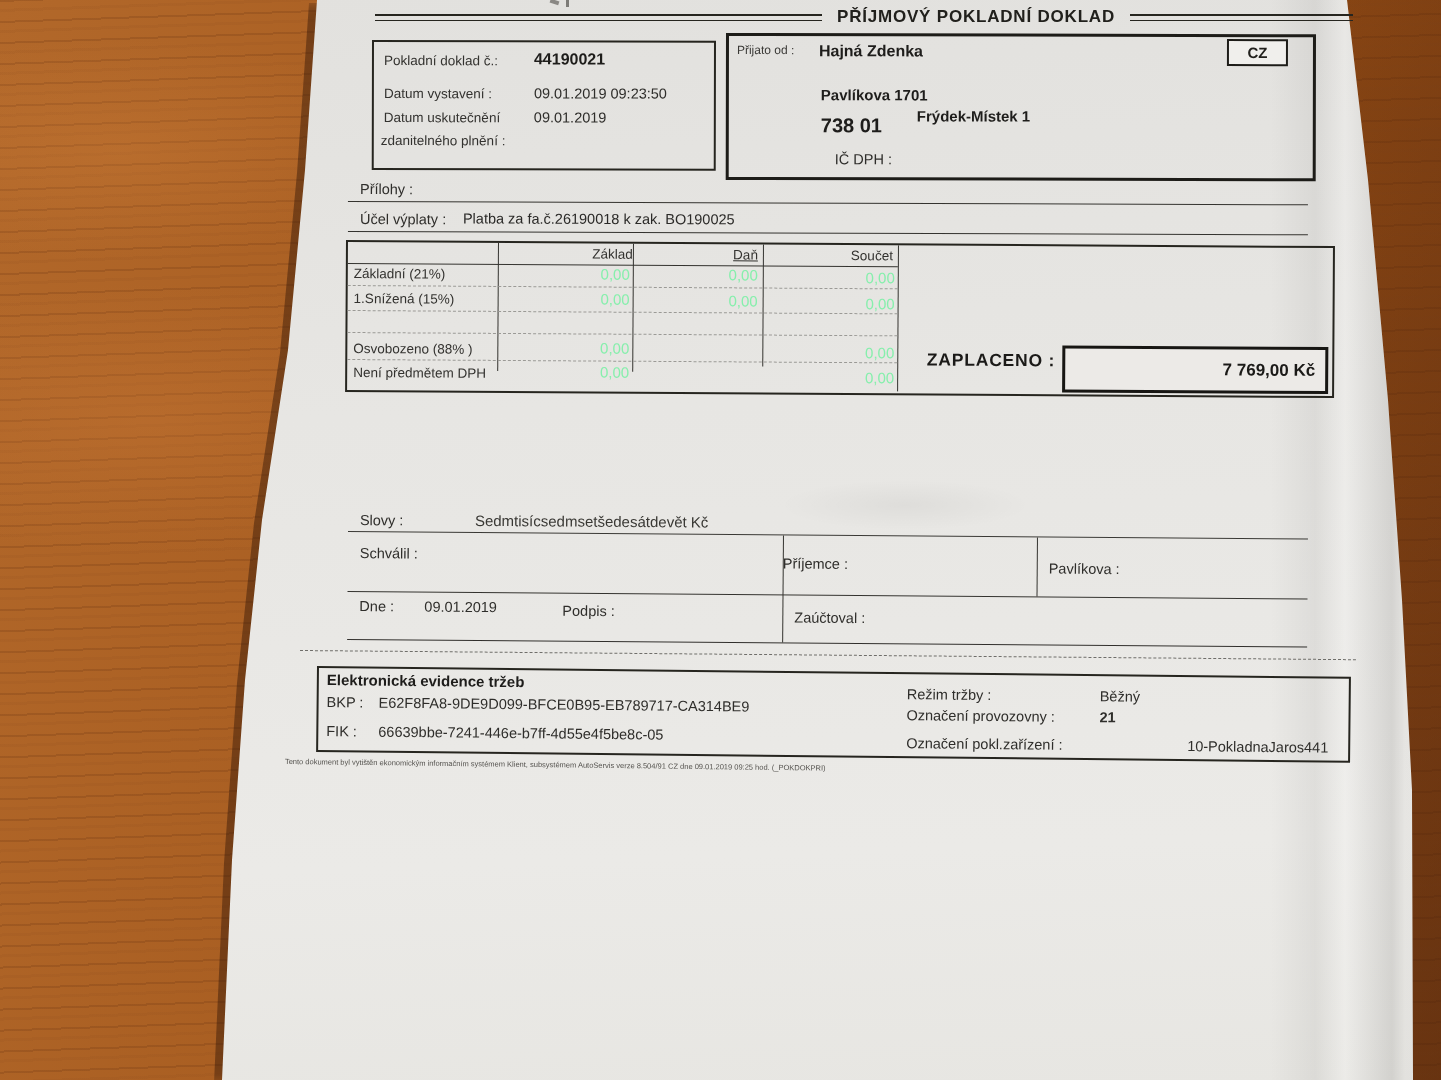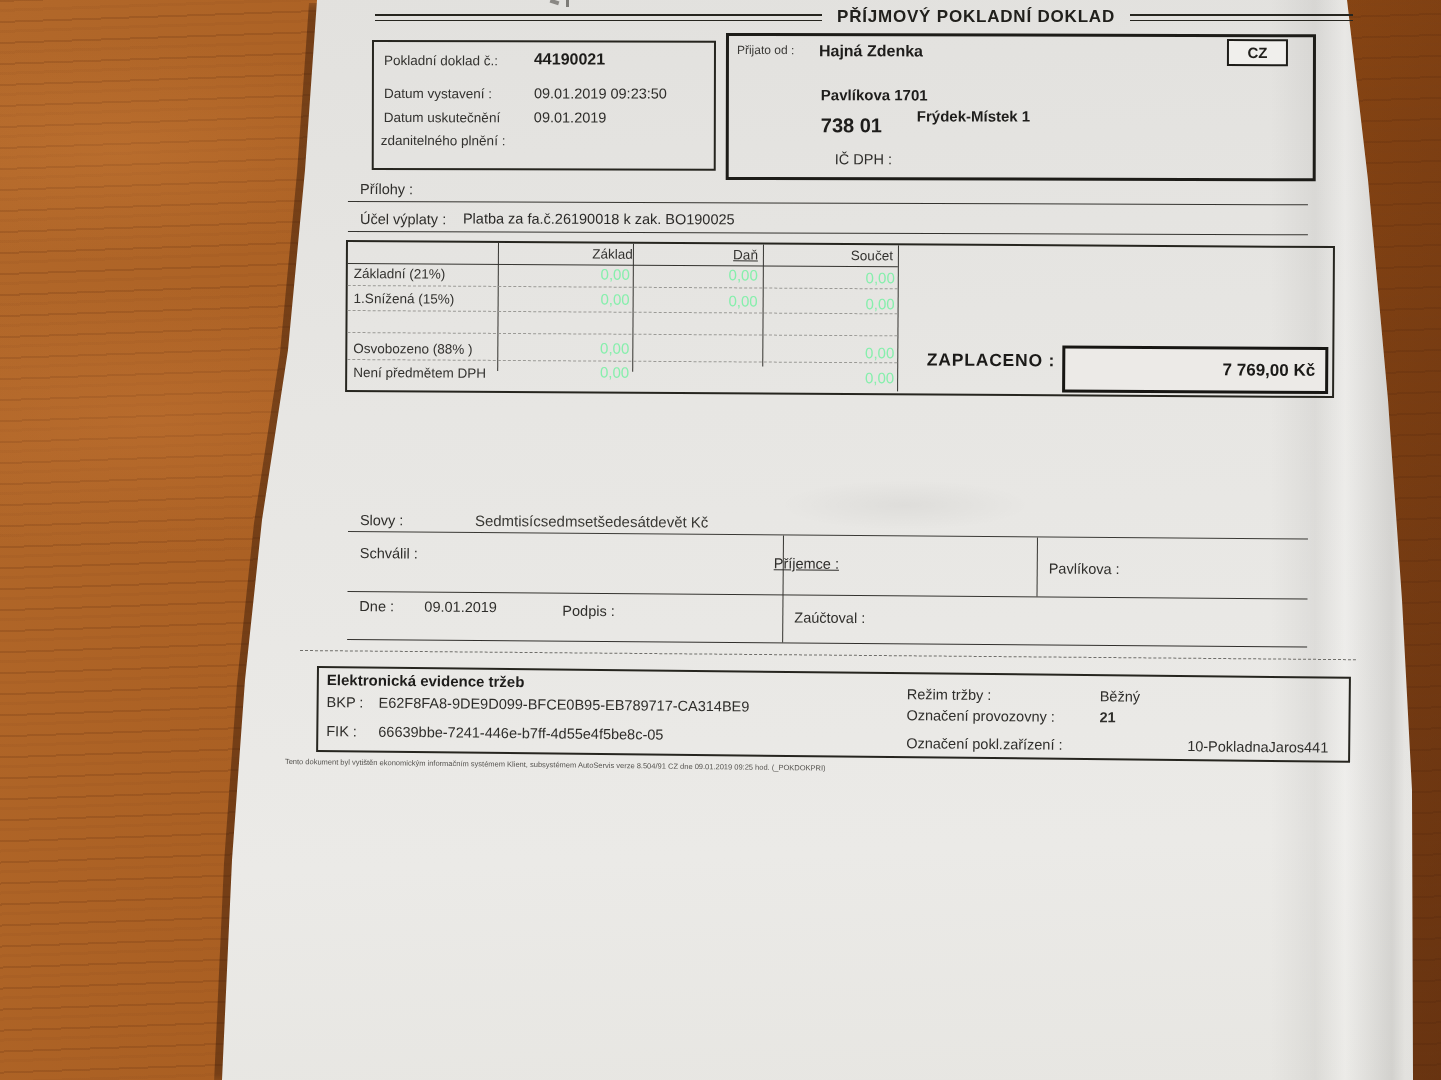--- a/index.html
+++ b/index.html
@@ -125,21 +125,21 @@
     <div class="abs" style="left:348px;top:508px;width:960px;height:24px;transform:rotate(.4deg);transform-origin:0 0;">
       <div class="abs lbl2" style="left:12px;top:4px;">Slovy :</div>
       <div class="abs" style="left:127px;top:3px;font-size:15px;white-space:nowrap;color:#393834;">Sedmtisícsedmsetšedesátdevět Kč</div>
     </div>
 
     <div class="abs" style="left:348px;top:531px;width:960px;height:107px;border-top:1.5px solid #3a3935;border-bottom:1.5px solid #312f2c;transform:rotate(.45deg);transform-origin:0 0;">
       <div class="abs hline" style="left:0;top:59px;width:960px;"></div>
       <div class="abs vline" style="left:435px;top:0;height:107px;"></div>
       <div class="abs vline" style="left:689px;top:0;height:59px;"></div>
       <div class="abs lbl2" style="left:12px;top:13px;">Schválil :</div>
-      <div class="abs lbl2" style="left:426px;top:20px;text-decoration:underline;">Příjemce :</div>
+      <div class="abs lbl2" style="left:435px;top:20px;">Příjemce :</div>
       <div class="abs lbl2" style="left:701px;top:23px;">Pavlíkova :</div>
       <div class="abs lbl2" style="left:12px;top:66px;">Dne :</div>
       <div class="abs lbl2" style="left:77px;top:66px;">09.01.2019</div>
       <div class="abs lbl2" style="left:215px;top:69px;">Podpis :</div>
       <div class="abs lbl2" style="left:447px;top:74px;">Zaúčtoval :</div>
     </div>
 
     <div class="abs" style="left:300px;top:650px;width:1056px;border-top:1.2px dashed #6f6e6a;transform:rotate(.5deg);transform-origin:0 0;"></div>
 
     <div class="abs box" style="left:317px;top:666px;width:1030px;height:82px;transform:rotate(.6deg);transform-origin:0 0;">

